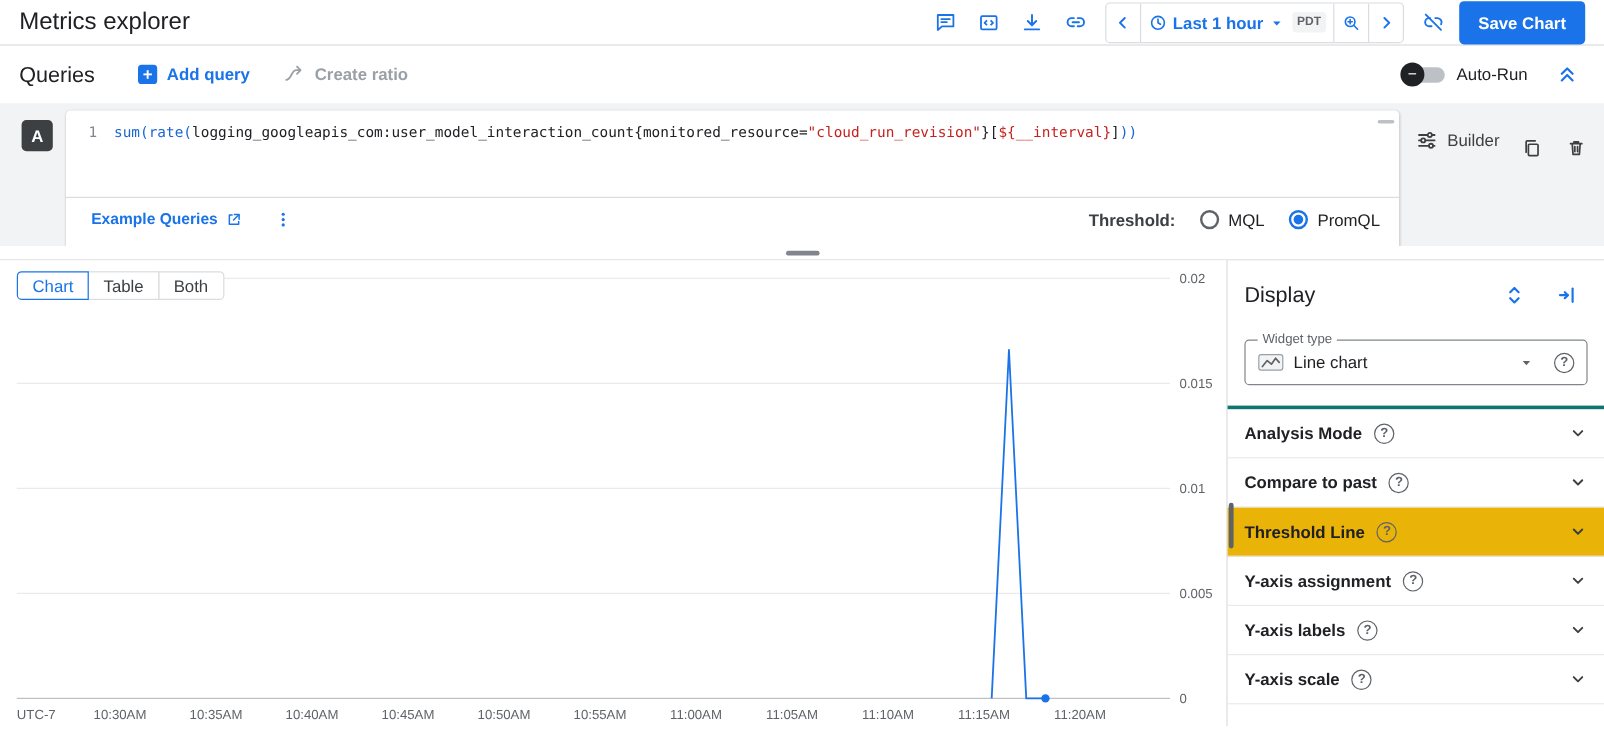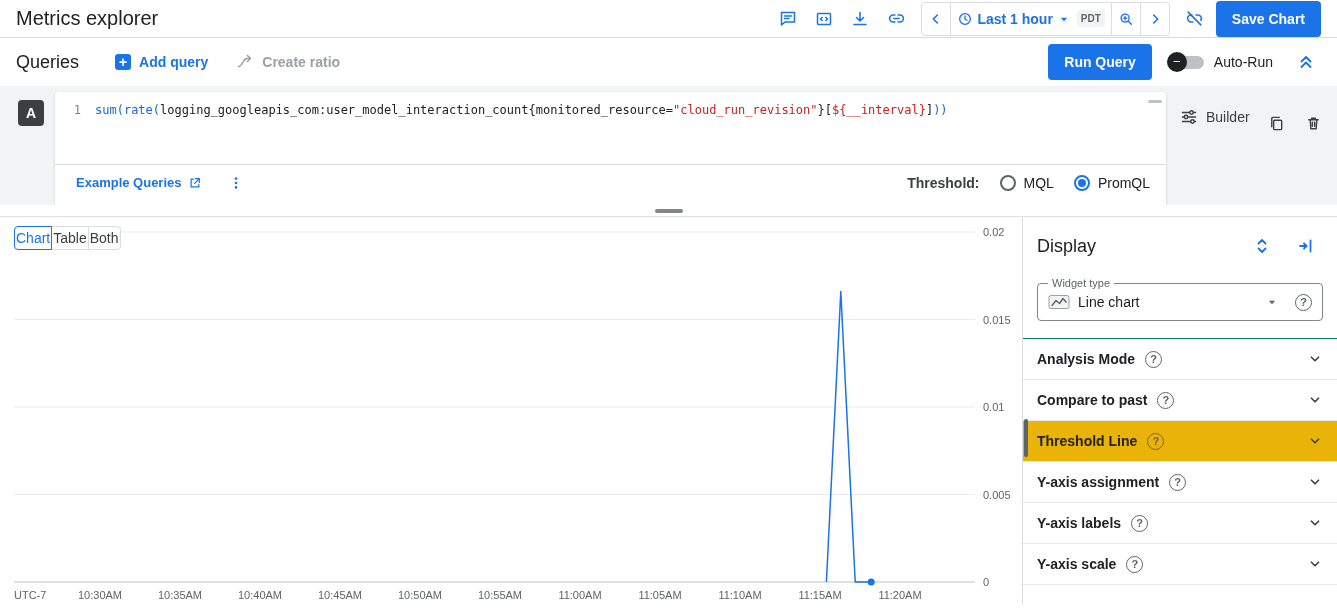--- a/index.html
+++ b/index.html
@@ -76,41 +76,41 @@
   
   .split-divider { height:12px; background:#fff; border-bottom:1px solid #e0e0e0; position:relative; }
   .split-handle { position:absolute; left:50%; top:4px; transform:translateX(-50%);
     width:28px; height:4px; background:#80868b; border-radius:2px; cursor:row-resize; }
 
   
   .main { display:flex; height:388px; }
   .chart-pane { flex:1; position:relative; background:#fff; }
   .view-tabs { position:absolute; top:9px; left:14px; display:inline-flex; z-index:2; }
   .view-tabs button { border:1px solid #dadce0; background:#fff; color:#3c4043; font-size:14px;
-    padding:3px 1px; margin-left:-1px; position:relative; }
+    padding:3px 12px; margin-left:-1px; position:relative; }
   .view-tabs button:first-child { border-radius:4px 0 0 4px; margin-left:0; }
   .view-tabs button:last-child { border-radius:0 4px 4px 0; }
   .view-tabs button.selected { color:#1a73e8; border-color:#1a73e8; z-index:1; }
 
   
   .display-panel { width:315px; flex:none; border-left:1px solid #dadce0; position:relative; }
   .panel-header { display:flex; align-items:center; padding:14px 16px 0 14px; }
   .panel-title { font-size:18px; color:#202124; }
   .panel-header-icons { margin-left:auto; display:flex; align-items:center; gap:14px; color:#1a73e8; }
   .widget-field { position:relative; margin:22px 14px 0 14px; height:38px;
     border:1px solid #80868b; border-radius:4px; display:flex; align-items:center;
     padding:0 10px; cursor:pointer; }
   .widget-float-label { position:absolute; top:-7px; left:10px; background:#fff; padding:0 4px;
     font-size:11px; color:#5f6368; }
   .widget-value { font-size:14px; color:#202124; margin-left:8px; }
   .widget-caret { margin-left:auto; color:#5f6368; }
   .help-circle { width:17px; height:17px; border:1.4px solid #5f6368; border-radius:50%;
     color:#5f6368; font-size:11px; font-weight:bold; display:flex; align-items:center;
     justify-content:center; flex:none; }
-  .accordion { margin-top:17px; border-top:1px solid #0f766e; }
+  .accordion { margin-top:17px; border-top:3px solid #0f766e; }
   .acc-row { height:41px; display:flex; align-items:center; padding:0 14px;
     border-bottom:1px solid #e8eaed; cursor:pointer; }
   .acc-row.active { background:#eab308; }
   .acc-label { font-size:14px; font-weight:bold; color:#202124; }
   .acc-row .help-circle { margin-left:10px; }
   .acc-chevron { margin-left:auto; color:#3c4043; }
   .panel-scroll-thumb { position:absolute; left:1px; top:202px; width:4px; height:38px;
     background:#5f6368; border-radius:2px; }
 </style>
 </head>
@@ -210,21 +210,20 @@
   <button class="link-btn disabled-btn">
     <span>
       <svg width="18" height="18" viewBox="0 0 18 18" fill="none" stroke="currentColor" stroke-width="1.5" stroke-linecap="round" stroke-linejoin="round">
           <path d="M2.5 13.5c4.5 0 4-8 8.5-8h3"></path>
           <polyline points="11.5 2.5 14.5 5.5 11.5 8.5"></polyline>
         </svg>
     </span>
     <span>Create ratio</span>
   </button>
   <div class="queries-right">
-    <button class="primary-btn">Run Query</button>
     <div class="toggle-wrap">
       <span class="toggle-track">
         <span class="toggle-knob">−</span>
       </span>
       <span>Auto-Run</span>
     </div>
     <button class="icon-btn">
       <span>
         <svg width="18" height="18" viewBox="0 0 18 18" fill="none" stroke="currentColor" stroke-width="1.8" stroke-linecap="round" stroke-linejoin="round">
             <polyline points="4.5 8.5 9 4 13.5 8.5"></polyline>

